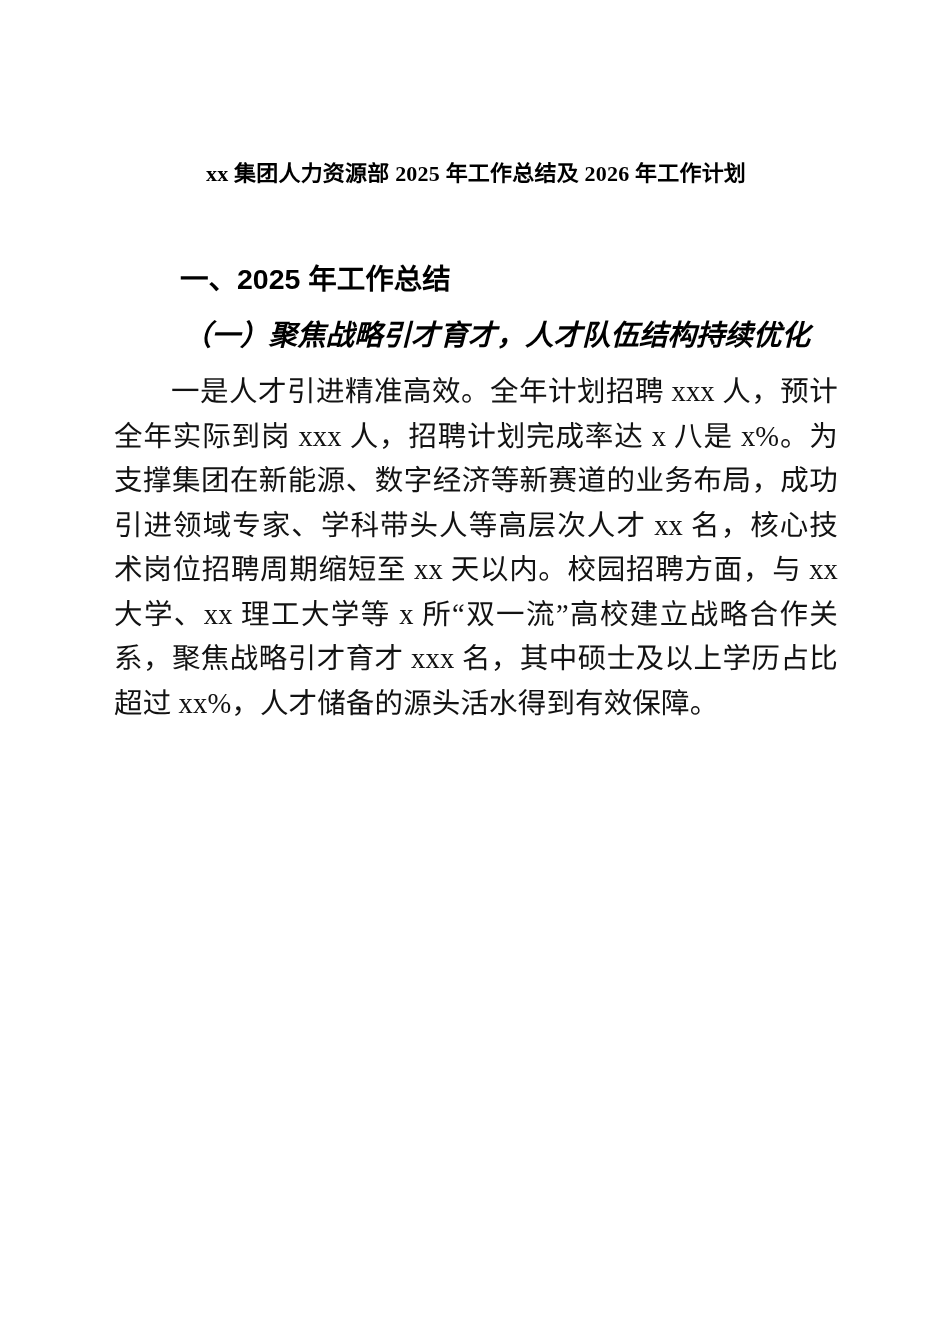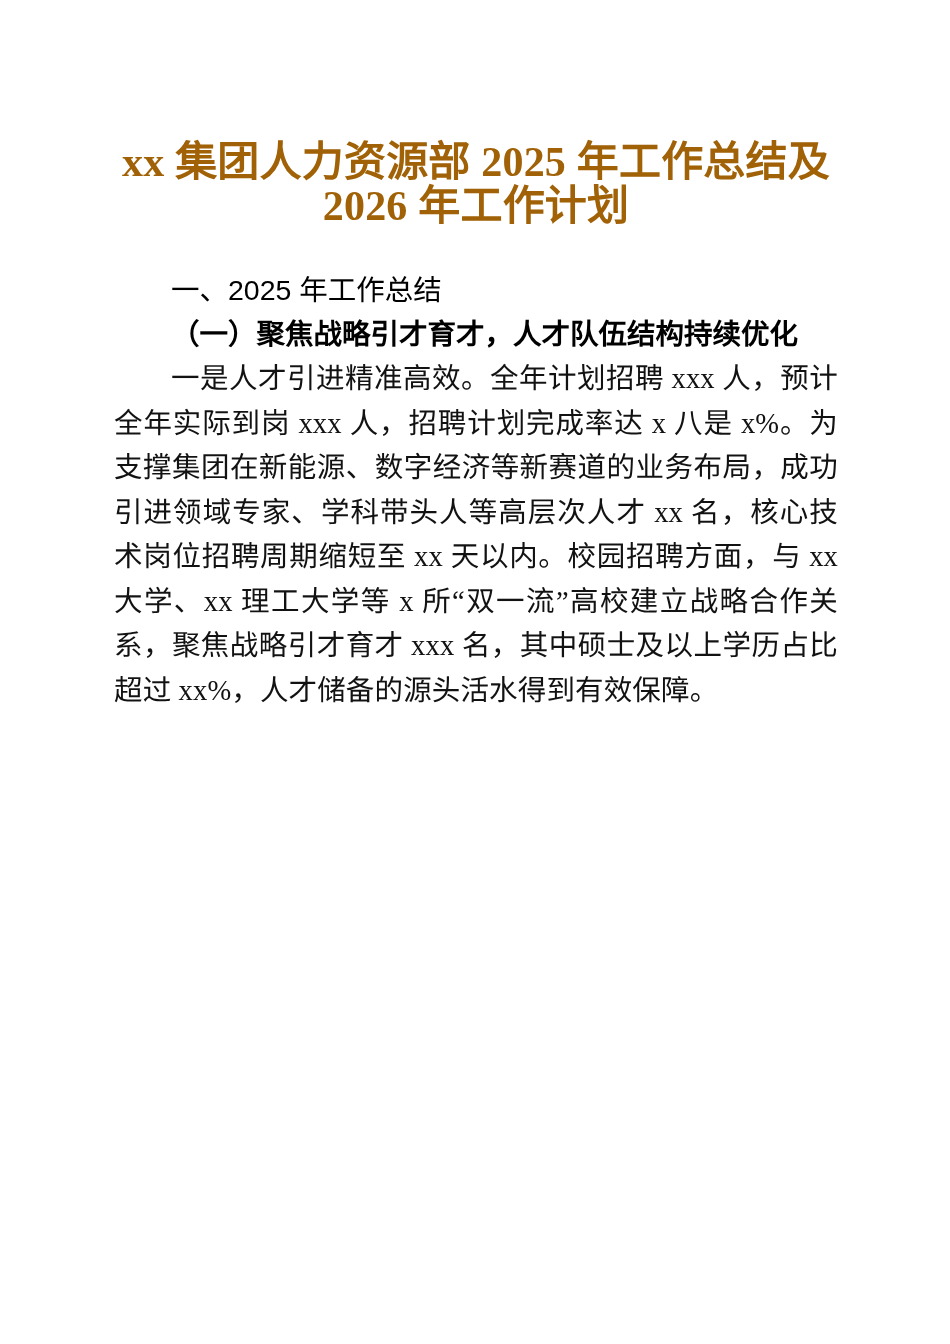--- a/index.html
+++ b/index.html
@@ -23,25 +23,25 @@
     position: absolute;
     left: 114px;
     top: 0;
     width: 724px;
   }
 
   
   .doc-title {
     font-family: "Liberation Serif", "DejaVu Serif", serif;
     font-weight: 700;
-    font-size: 42px;
+    font-size: 22px;
     line-height: 44px;
     text-align: center;
-    color: #a16207;
-    margin: 0;
+    color: #000000;
+    margin: 12px;
     padding-top: 140px;
     letter-spacing: 0.2px;
     word-break: break-all;
   }
 
   
   .body-p {
     font-family: "Liberation Serif", "DejaVu Serif", serif;
     font-size: 28.5px;
     line-height: 44.5px;
@@ -50,41 +50,42 @@
     text-align: justify;
     text-justify: inter-ideograph;
     text-indent: 2em;
     word-break: break-all;
     letter-spacing: 0.15px;
   }
 
   
   .h1-sec {
     font-family: "Liberation Sans", "DejaVu Sans", sans-serif;
-    font-weight: 400;
+    font-weight: 700;
     font-size: 28.5px;
     line-height: 44.5px;
     color: #000000;
-    margin: 0;
+    margin: 9px;
     text-indent: 2em;
     text-align: left;
     word-break: break-all;
   }
 
   
   .h2-sec {
     font-family: "Liberation Serif", "DejaVu Serif", serif;
     font-weight: 700;
     font-size: 28.5px;
     line-height: 44.5px;
     color: #000000;
-    margin: 0;
+    margin: 12px;
     text-indent: 2em;
     text-align: left;
     word-break: break-all;
+    font-style: italic;
   }
 
   .gap-title-body { height: 40px; }
 </style>
 </head>
 <body>
 
 <div class="page">
   <div class="content">
 

